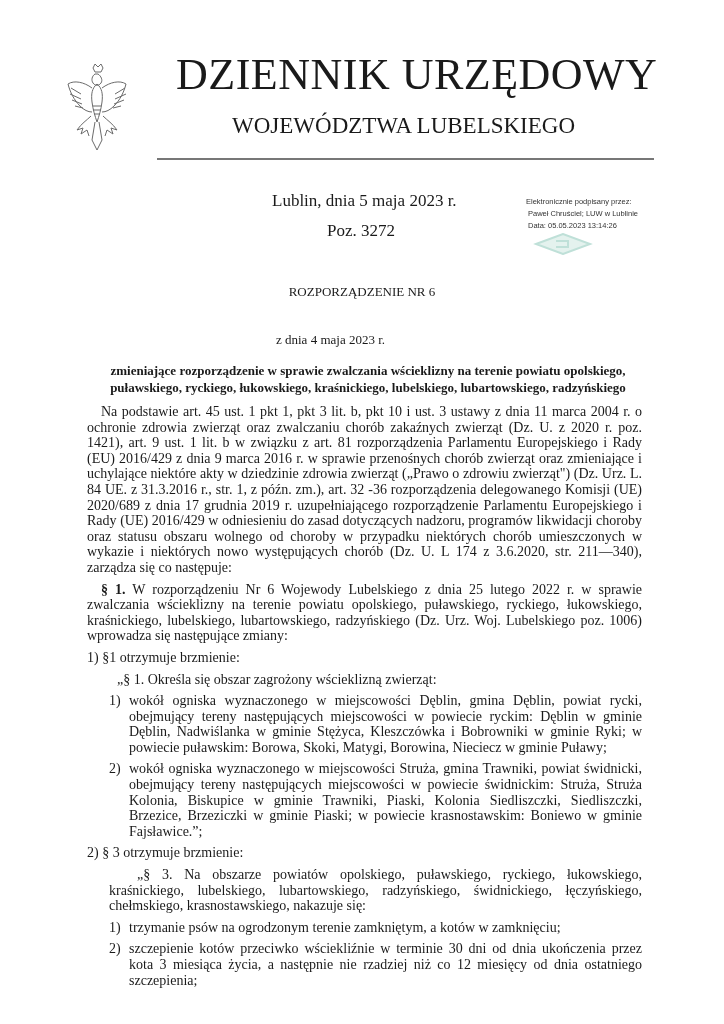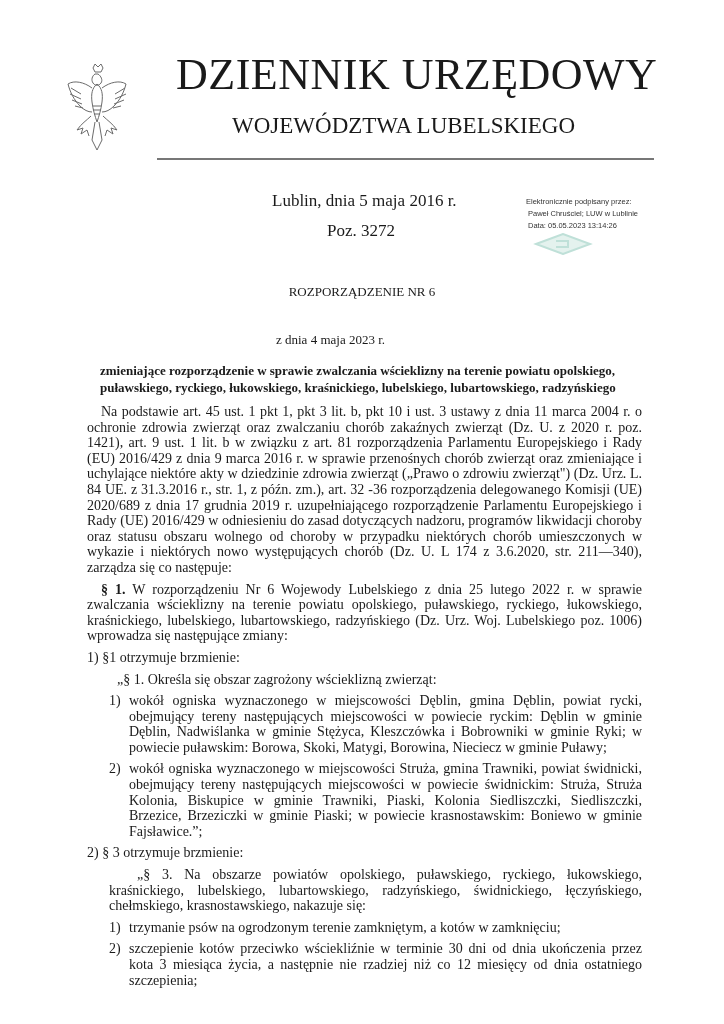--- a/index.html
+++ b/index.html
@@ -12,21 +12,21 @@
   .rule { position: absolute; left: 157px; top: 158px; width: 497px; height: 2px; background: #777; }
   .place-date { position: absolute; left: 272px; top: 191px; font-size: 17px; white-space: nowrap; }
   .poz { position: absolute; left: 327px; top: 221px; font-size: 17px; white-space: nowrap; }
   .sig { position: absolute; left: 526px; top: 196px; font-family: "Liberation Sans", "DejaVu Sans", sans-serif;
          font-size: 7.5px; line-height: 12px; color: #333; }
   .sig div:nth-child(2), .sig div:nth-child(3) { padding-left: 2px; }
   .sig-mark { position: absolute; left: 532px; top: 233px; width: 62px; height: 22px; }
   .act-title { position: absolute; left: 0; top: 283px; width: 724px; text-align: center; font-weight: normal;
                font-size: 13px; line-height: 17px; }
   .act-date { position: absolute; left: 0; top: 332px; width: 661px; text-align: center; font-size: 13px; }
-  .act-subject { position: absolute; left: 100px; top: 362px; width: 536px; font-weight: bold;
+  .act-subject { position: absolute; left: 100px; top: 362px; width: 536px; text-align: center; font-weight: bold;
                  font-size: 13px; line-height: 17px; }
   .body { position: absolute; left: 87px; top: 404px; width: 555px; font-size: 14px; line-height: 15.6px; text-align: justify; }
   .body p { margin: 0; }
   .indent { text-indent: 14px; }
   .mt { margin-top: 6px !important; }
   .list1 { padding-left: 0; }
   .quote { padding-left: 30px; }
   .item { display: flex; padding-left: 22px; }
   .item .num { flex: 0 0 auto; width: 20px; }
   .item .txt { flex: 1; text-align: justify; }
@@ -52,21 +52,21 @@
     <path d="M36 54 c4 4 10 8 14 14 l-6 -2 l2 6 l-6 -4 l-2 6"></path>
     <path d="M28 60 l-3 18 l5 10 l5 -10 l-3 -18"></path>
     <path d="M26 44 h8 M26 48 h8 M27 52 h6"></path>
   </g>
 </svg>
 
 <div class="title">DZIENNIK URZĘDOWY</div>
 <div class="subtitle">WOJEWÓDZTWA LUBELSKIEGO</div>
 <div class="rule"></div>
 
-<div class="place-date">Lublin, dnia 5 maja 2016 r.</div>
+<div class="place-date">Lublin, dnia 5 maja 2023 r.</div>
 <div class="poz">Poz. 3272</div>
 
 <div class="sig">
   <div>Elektronicznie podpisany przez:</div>
   <div>Paweł Chruściel; LUW w Lublinie</div>
   <div>Data: 05.05.2023 13:14:26</div>
 </div>
 <svg class="sig-mark" viewBox="0 0 62 22">
   <polygon points="4,11 31,1 58,11 31,21" fill="#e4f2ee" stroke="#bfe0d8" stroke-width="2"></polygon>
   <path d="M24 8 h12 v6 h-12" fill="none" stroke="#bfe0d8" stroke-width="2"></path>

